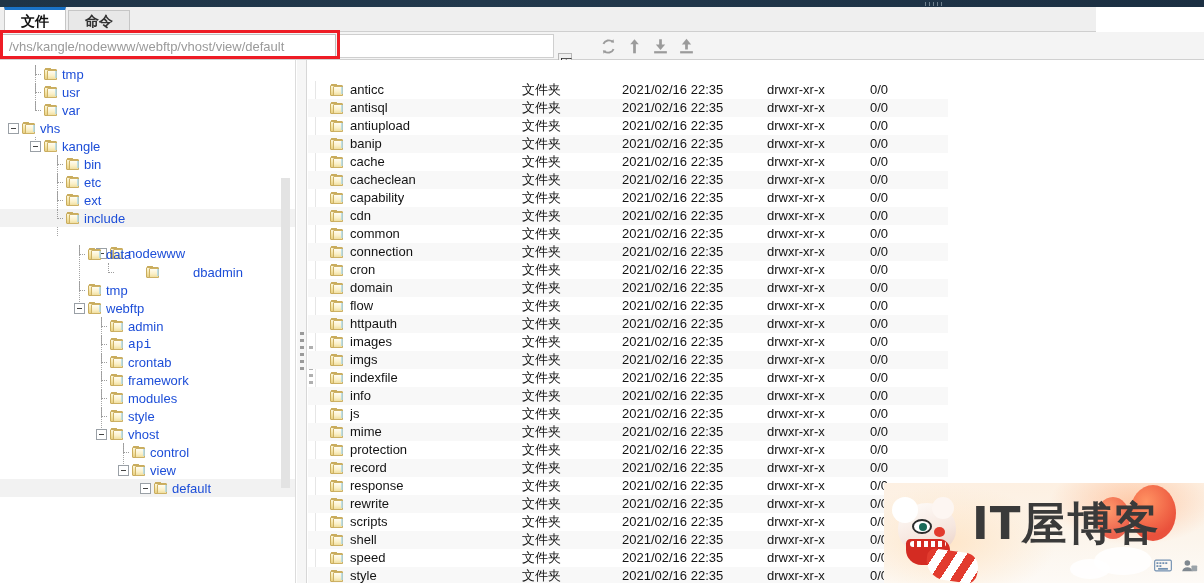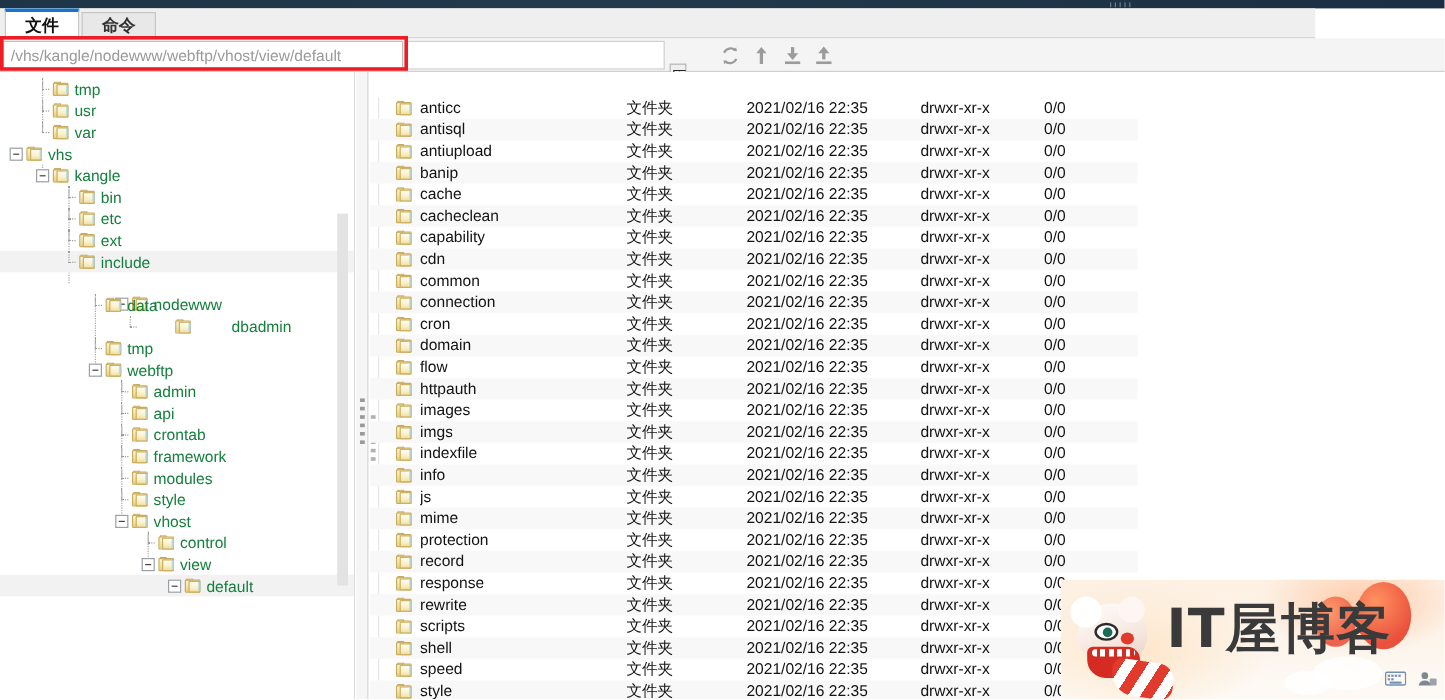--- a/index.html
+++ b/index.html
@@ -101,21 +101,21 @@
   .splitter-grip i { display:block; width:4px; height:3px; background:#9a9a9a; }
 
   .list-pane {
     position:absolute; left:308px; top:60px; width:896px; height:523px;
     background:#fff; overflow:hidden;
   }
 
   
   .trow {
     position:relative; height:18px; display:flex; align-items:center;
-    font-size:13px; color:#15803d; white-space:nowrap; cursor:pointer;
+    font-size:13px; color:#1d4ed8; white-space:nowrap; cursor:pointer;
   }
   .trow.sel { background:#f2f2f2; }
   .trow .toggle {
     width:11px; height:11px; flex:0 0 11px;
     border:1px solid #9aa0a6; background:#fff;
     position:relative; margin-right:3px; cursor:pointer;
   }
   .trow .toggle::before {
     content:""; position:absolute; left:2px; top:4px; width:5px; height:1px; background:#444;
   }
@@ -502,21 +502,21 @@
           <span style="display: inline-block; width: 96px; flex: 0 0 96px;"></span>
           <span class="dashlead"></span>
           <span class="folder">
             <span class="tabtop"></span>
             <span class="back"></span>
             <span class="front"></span>
             <span class="shine"></span>
           </span>
           <span class="tlabel">admin</span>
         </div>
-        <div class="trow" style="position: absolute; left: 0px; right: 0px; top: 275px;">
+        <div class="trow" style="position: absolute; left: 0px; right: 0px; top: 275px; font-family: Liberation Mono, monospace;">
           <span style="display: inline-block; width: 96px; flex: 0 0 96px;"></span>
           <span class="dashlead"></span>
           <span class="folder">
             <span class="tabtop"></span>
             <span class="back"></span>
             <span class="front"></span>
             <span class="shine"></span>
           </span>
           <span class="tlabel">api</span>
         </div>

